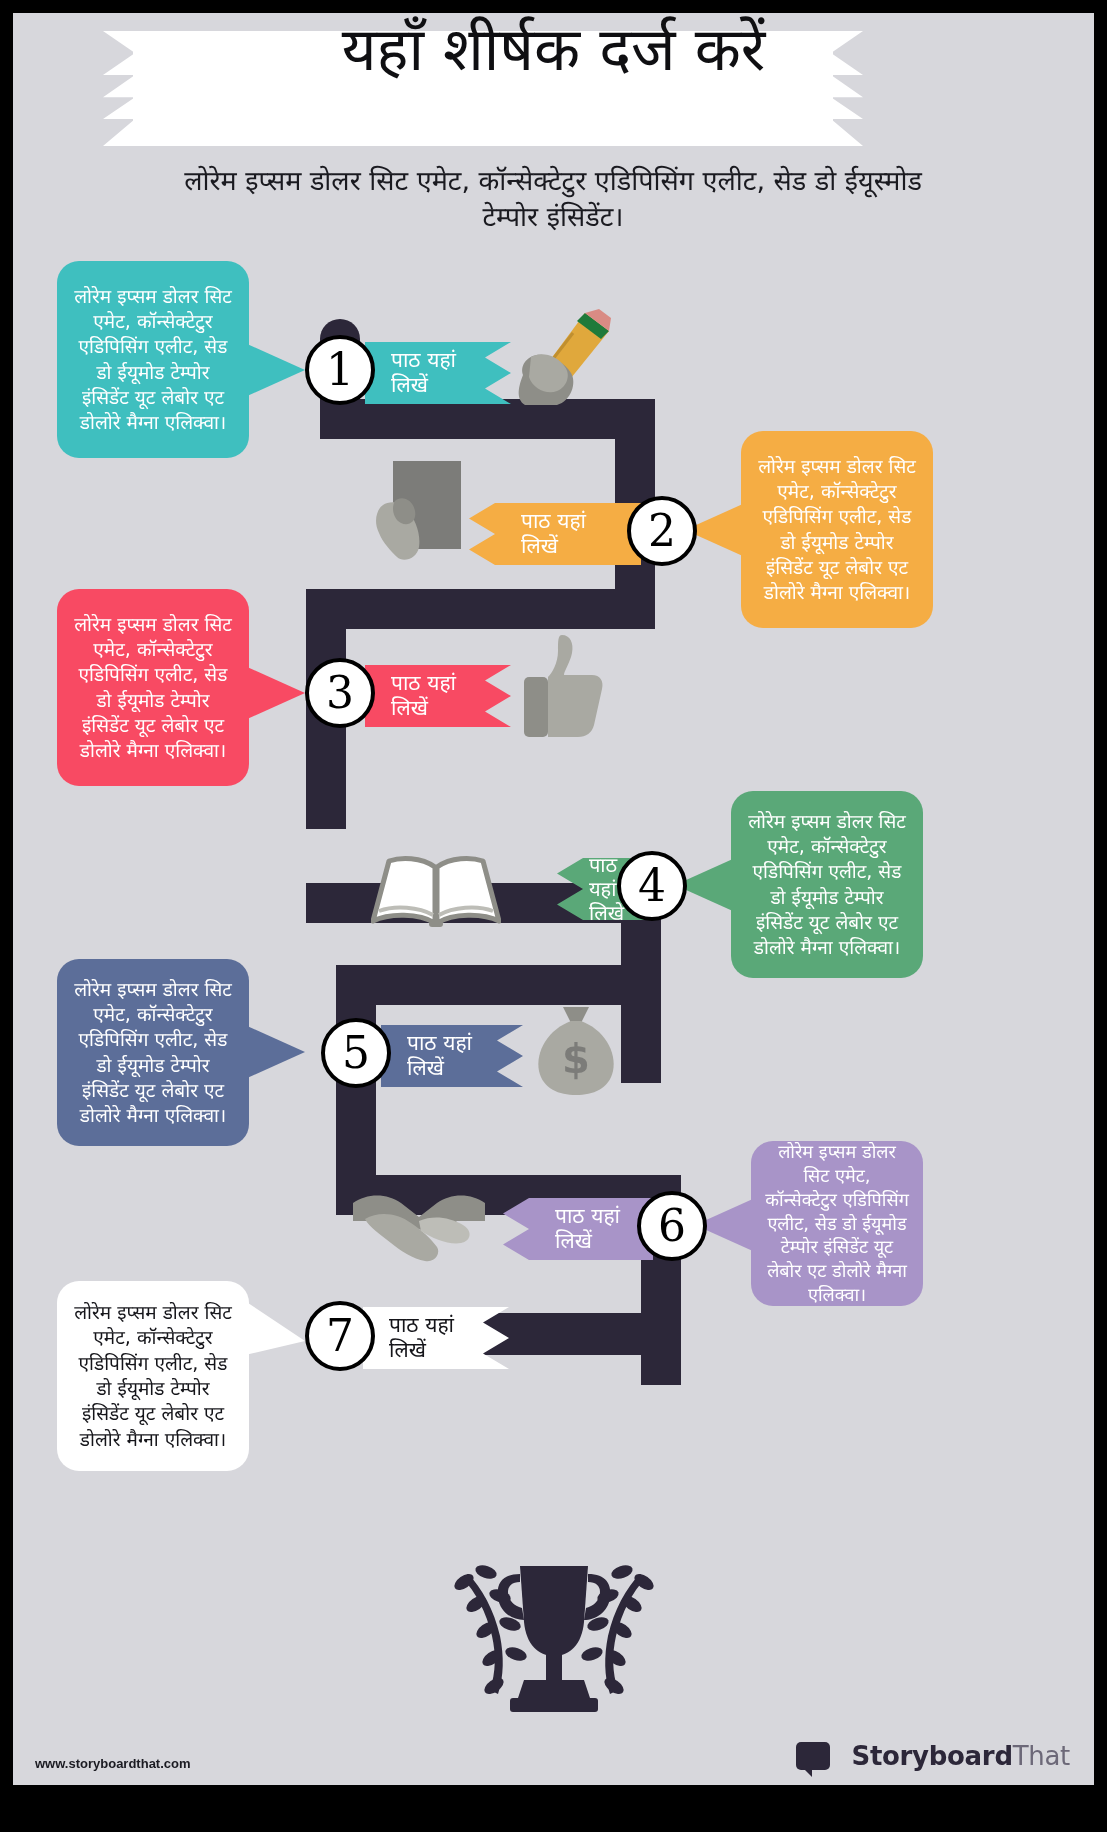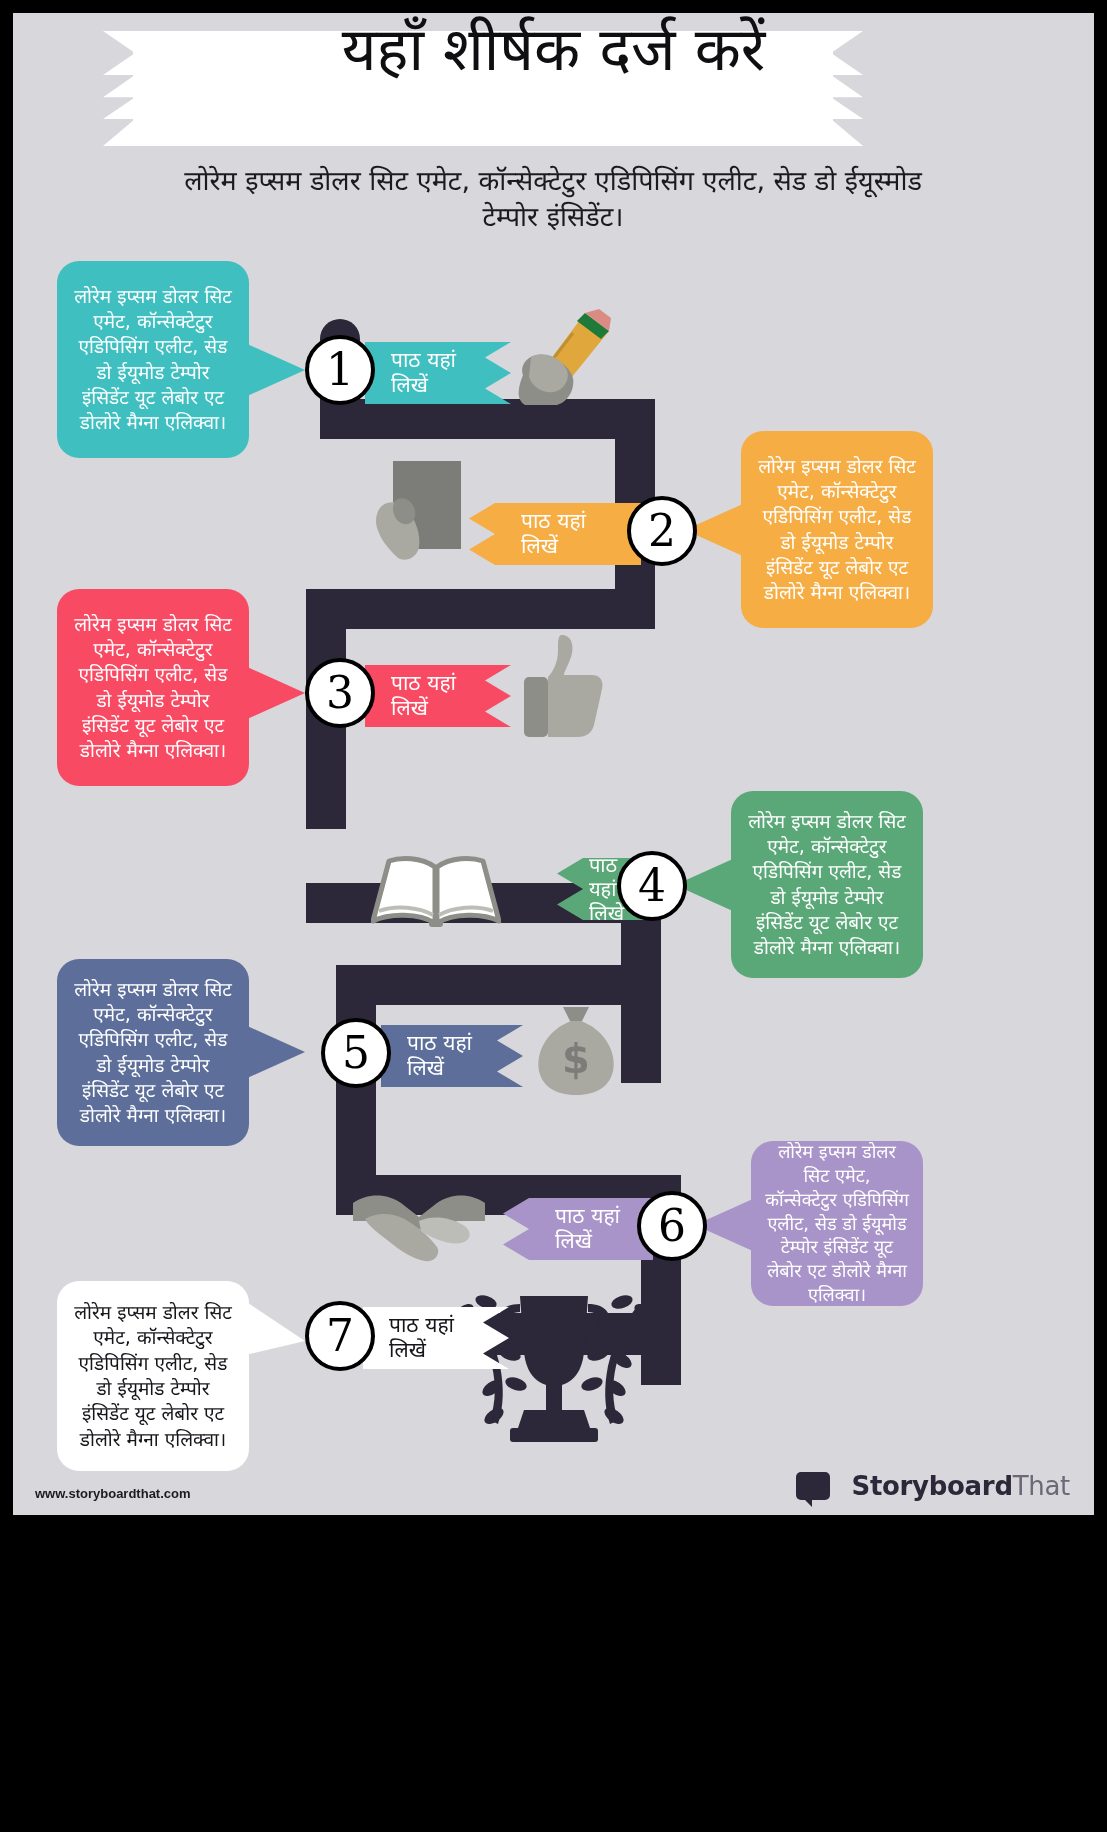--- a/index.html
+++ b/index.html
@@ -1,21 +1,21 @@
 <!DOCTYPE html>
 <html><head>
 <meta charset="utf-8">
 <style>
   html,body{margin:0;padding:0;background:#000;}
   body{width:1107px;height:1832px;position:relative;overflow:hidden;
        font-family:"Liberation Sans","DejaVu Sans",sans-serif;}
 
   
   #frame{position:absolute;left:0;top:0;width:1107px;height:1832px;background:#000;}
-  #canvas{position:absolute;left:13px;top:13px;width:1081px;height:1502px;background:#d7d7dc;overflow:hidden;}
+  #canvas{position:absolute;left:13px;top:13px;width:1081px;height:1772px;background:#d7d7dc;overflow:hidden;}
 
   
   #ribbon{position:absolute;left:90px;top:18px;width:760px;height:115px;}
   #ribbon .band{position:absolute;left:30px;top:0;width:700px;height:115px;background:#fff;}
   #ribbon .zig{position:absolute;top:0;width:32px;height:115px;background:#fff;}
   #ribbon .zigL{left:0;clip-path:polygon(100% 0,0 0,100% 19.1%,0 38.3%,100% 38.3%,0 57.5%,100% 57.5%,0 76.6%,100% 76.6%,0 100%,100% 100%);}
   #ribbon .zigR{right:0;clip-path:polygon(0 0,100% 0,0 19.1%,100% 38.3%,0 38.3%,100% 57.5%,0 57.5%,100% 76.6%,0 76.6%,100% 100%,0 100%);}
   #title{position:absolute;left:0;top:6px;width:1081px;text-align:center;
          font-size:60px;line-height:1.03;color:#0f0f12;font-weight:400;z-index:5;
          font-family:"DejaVu Sans",sans-serif;}

